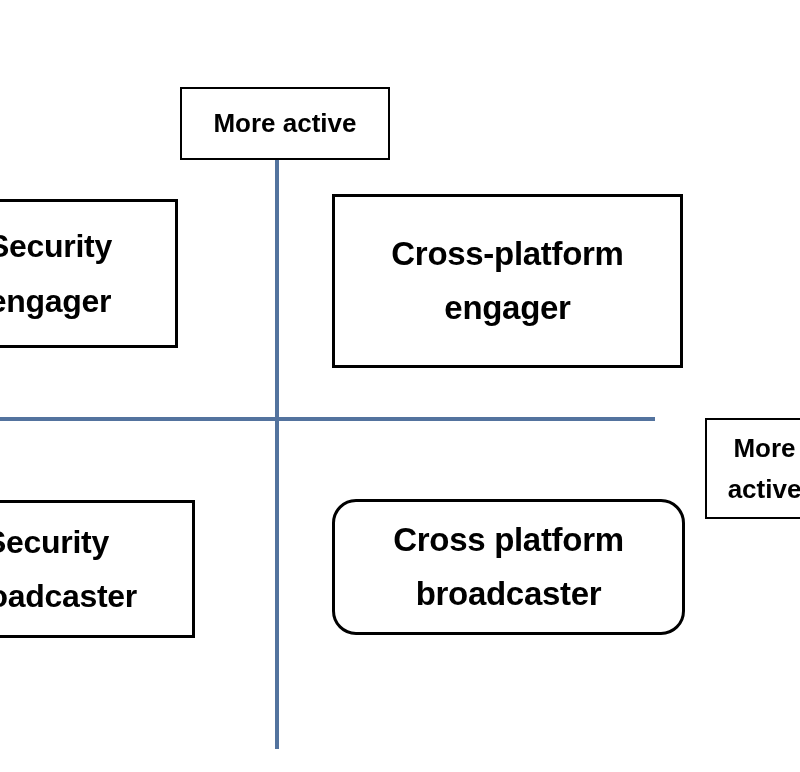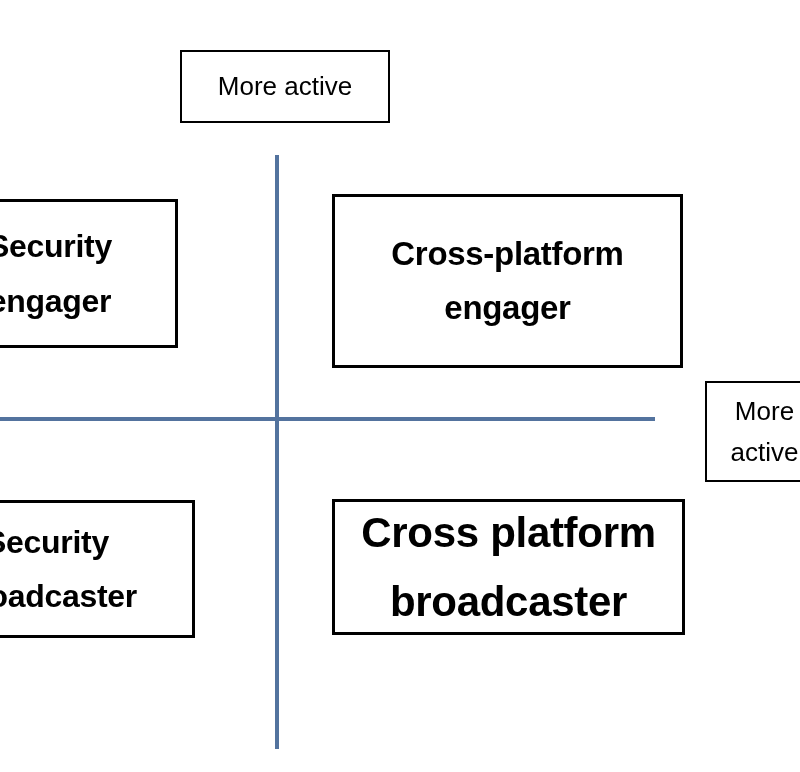--- a/index.html
+++ b/index.html
@@ -36,38 +36,39 @@
     background: #ffffff;
     display: flex;
     align-items: center;
     justify-content: center;
     text-align: center;
     white-space: pre-line;
   }
   .label-box {
     border-width: 2px;
     font-size: 26px;
-    font-weight: 400;
+    font-weight: 700;
     line-height: 1.55;
+    margin-top: 37px;
   }
   .quad-box {
     font-size: 32px;
     font-weight: 700;
     line-height: 1.7;
     letter-spacing: -0.3px;
   }
 
   
   .more-active  { left: 180px;  top: 50px;  width: 210px; height: 73px; }
   .quad-tl      { left: -78px;  top: 199px; width: 256px; height: 149px; }
   .quad-tr      { left: 332px;  top: 194px; width: 351px; height: 174px;
                   font-size: 33px; line-height: 1.65; }
   .quad-bl      { left: -101px; top: 500px; width: 296px; height: 138px; }
   .quad-br      { left: 332px;  top: 499px; width: 353px; height: 136px;
-                  font-size: 42px; line-height: 1.65; }
+                  font-size: 33px; line-height: 1.65; border-radius: 24px; }
   .more-media   { left: 705px;  top: 381px; width: 119px; height: 101px; }
 </style>
 </head>
 <body>
 
 <div class="stage">
 
   <div class="abs axis-v"></div>
   <div class="abs axis-h"></div>
 

